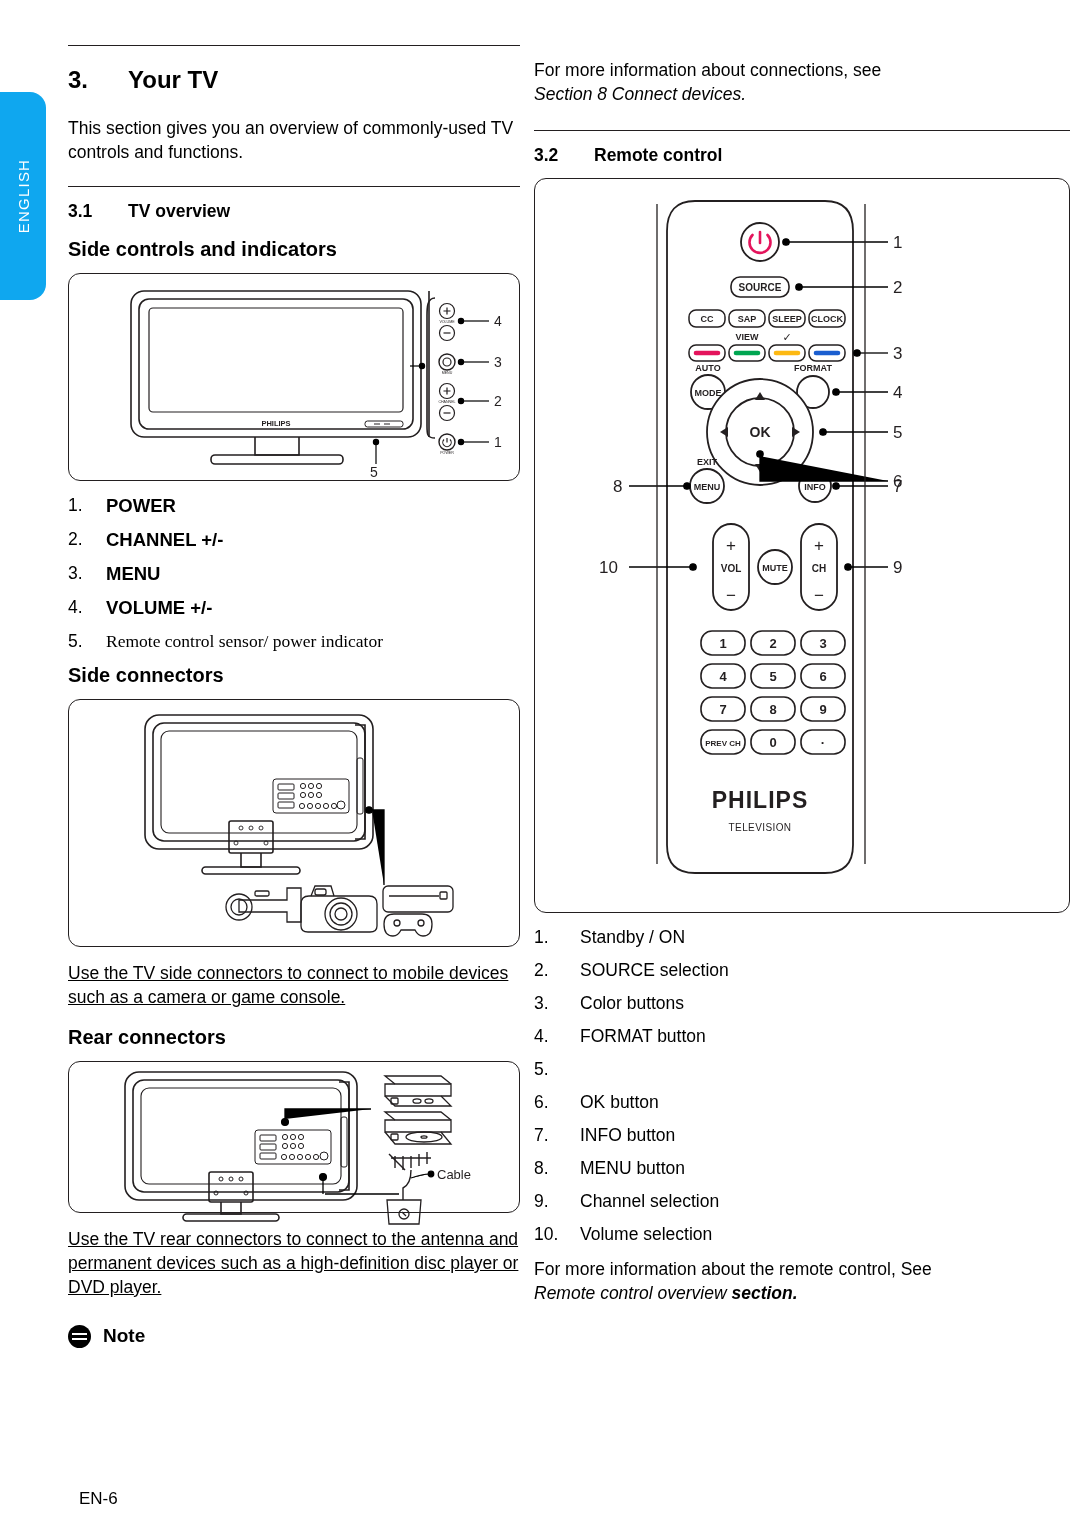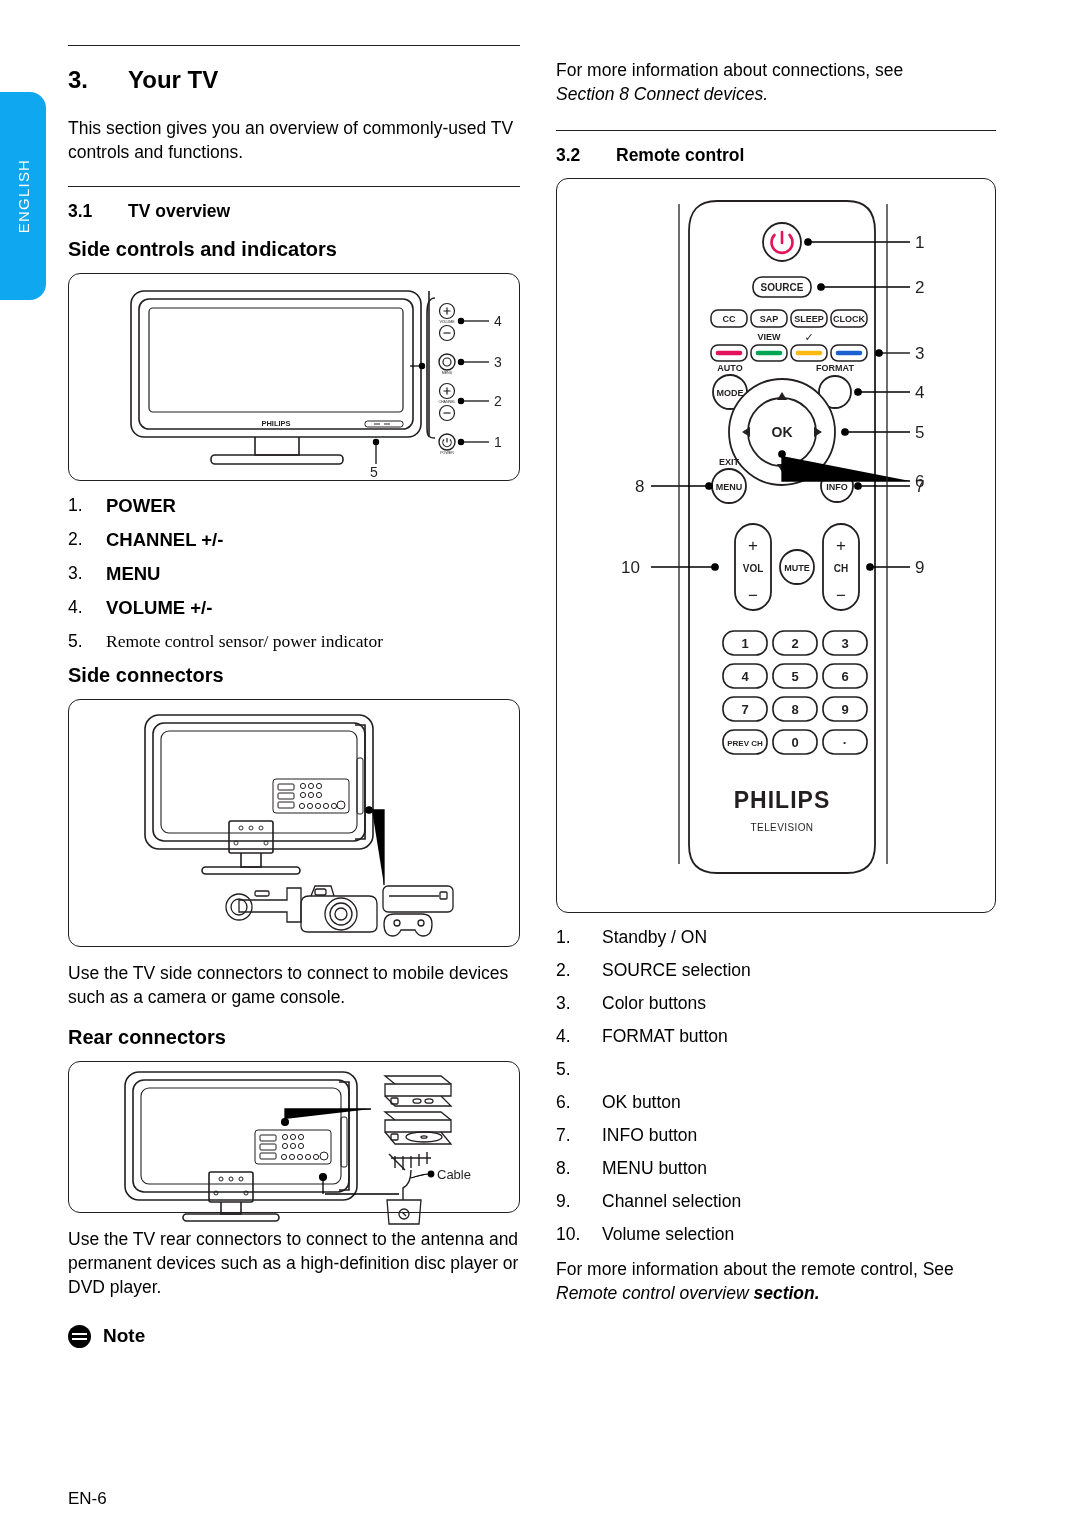--- a/index.html
+++ b/index.html
@@ -23,31 +23,31 @@
   .lang-tab span{
     position:absolute; left:50%; top:50%;
     transform:translate(-50%,-50%) rotate(-90deg);
     color:#fff; font-size:15px; letter-spacing:1.2px;
     white-space:nowrap; font-family:"Liberation Sans", sans-serif;
   }
 
   
   .col{ position:absolute; top:0; }
   .col-left { left:68px;  width:452px; }
-  .col-right{ left:556px; width:440px; }
+  .col-right{ left:534px; width:536px; }
 
   .rule{ border:0; border-top:1.6px solid #231f20; margin:0; }
 
   
   .h1-row{ display:flex; align-items:baseline; margin-top:20px; }
   .h1-num{ font-size:24px; font-weight:bold; width:60px; }
   .h1-title{ font-size:24px; font-weight:bold;text-align:right; }
 
   .body-text{ font-size:17.5px; line-height:1.38; margin:22px 0 0 0; }
-  .body-text.tight{ margin-top:14px; }
+  .body-text.tight{ margin-top:14px;text-decoration:underline; }
   .italic{ font-style:italic; }
   .bolditalic{ font-style:italic; font-weight:bold; }
 
   .h2-row{ display:flex; align-items:flex-start; margin-top:14px; }
   .h2-num{ font-size:17.5px; font-weight:bold; width:60px; }
   .h2-title{ font-size:17.5px; font-weight:bold; }
 
   .h3{ font-size:20px; font-weight:bold; margin-top:16px; }
 
   
@@ -72,21 +72,21 @@
     background:#000; position:relative; flex:none;
   }
   .note-icon:before, .note-icon:after{
     content:""; position:absolute; left:4px; right:4px; height:2.2px;
     background:#fff;
   }
   .note-icon:before{ top:8px; }
   .note-icon:after { top:13px; }
   .note-label{ font-size:19px; font-weight:bold; margin-left:12px; }
 
-  .page-num{ position:absolute; left:68px; top:1489px; font-size:17px; }
+  .page-num{ position:absolute; left:79px; top:1489px; font-size:17px; }
 
   
   .tv-svg{ display:block; }
 
   
   .remote-fig{ height:735px; }
 </style>
 </head>
 <body>
 

